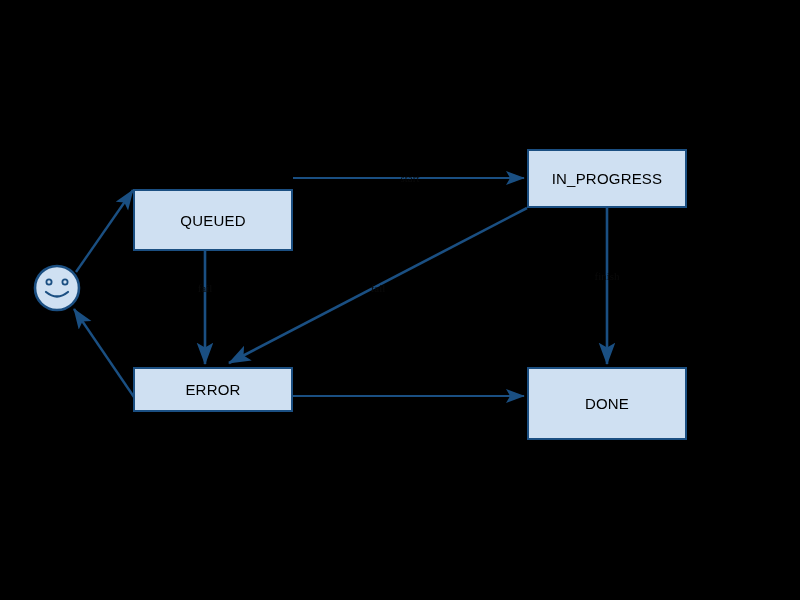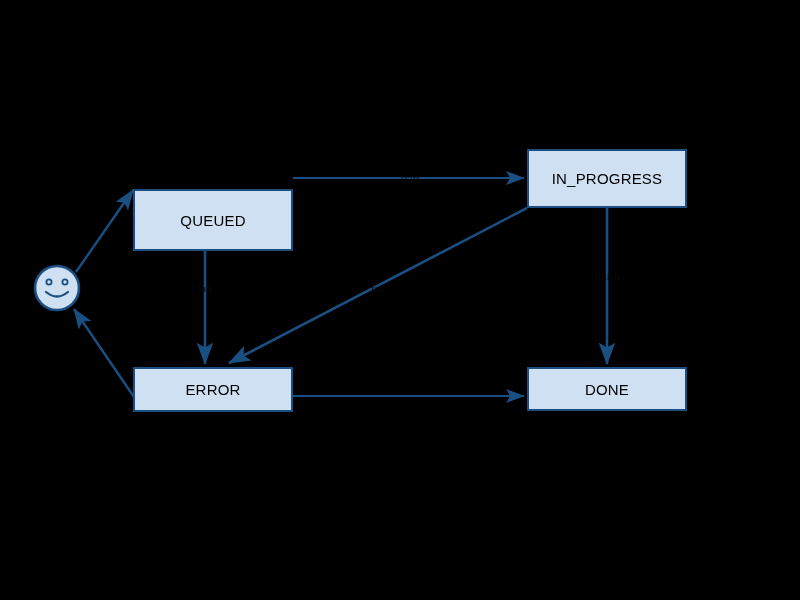--- a/index.html
+++ b/index.html
@@ -92,21 +92,21 @@
   </div>
 
   <div class="state-node" style="left:527px; top:149px; width:160px; height:59px;">
     <span>IN_PROGRESS</span>
   </div>
 
   <div class="state-node" style="left:133px; top:367px; width:160px; height:45px;">
     <span>ERROR</span>
   </div>
 
-  <div class="state-node" style="left:527px; top:367px; width:160px; height:44px;text-align:center;">
+  <div class="state-node" style="left:527px; top:367px; width:160px; height:73px;text-align:center;">
     <span>DONE</span>
   </div>
 
   <span class="edge-label" style="left:410px; top:178px;">start</span>
   <span class="edge-label" style="left:205px; top:288px;">fail</span>
   <span class="edge-label" style="left:378px; top:288px;">fail</span>
   <span class="edge-label" style="left:607px; top:276px;">finish</span>
 
 </div>
 

